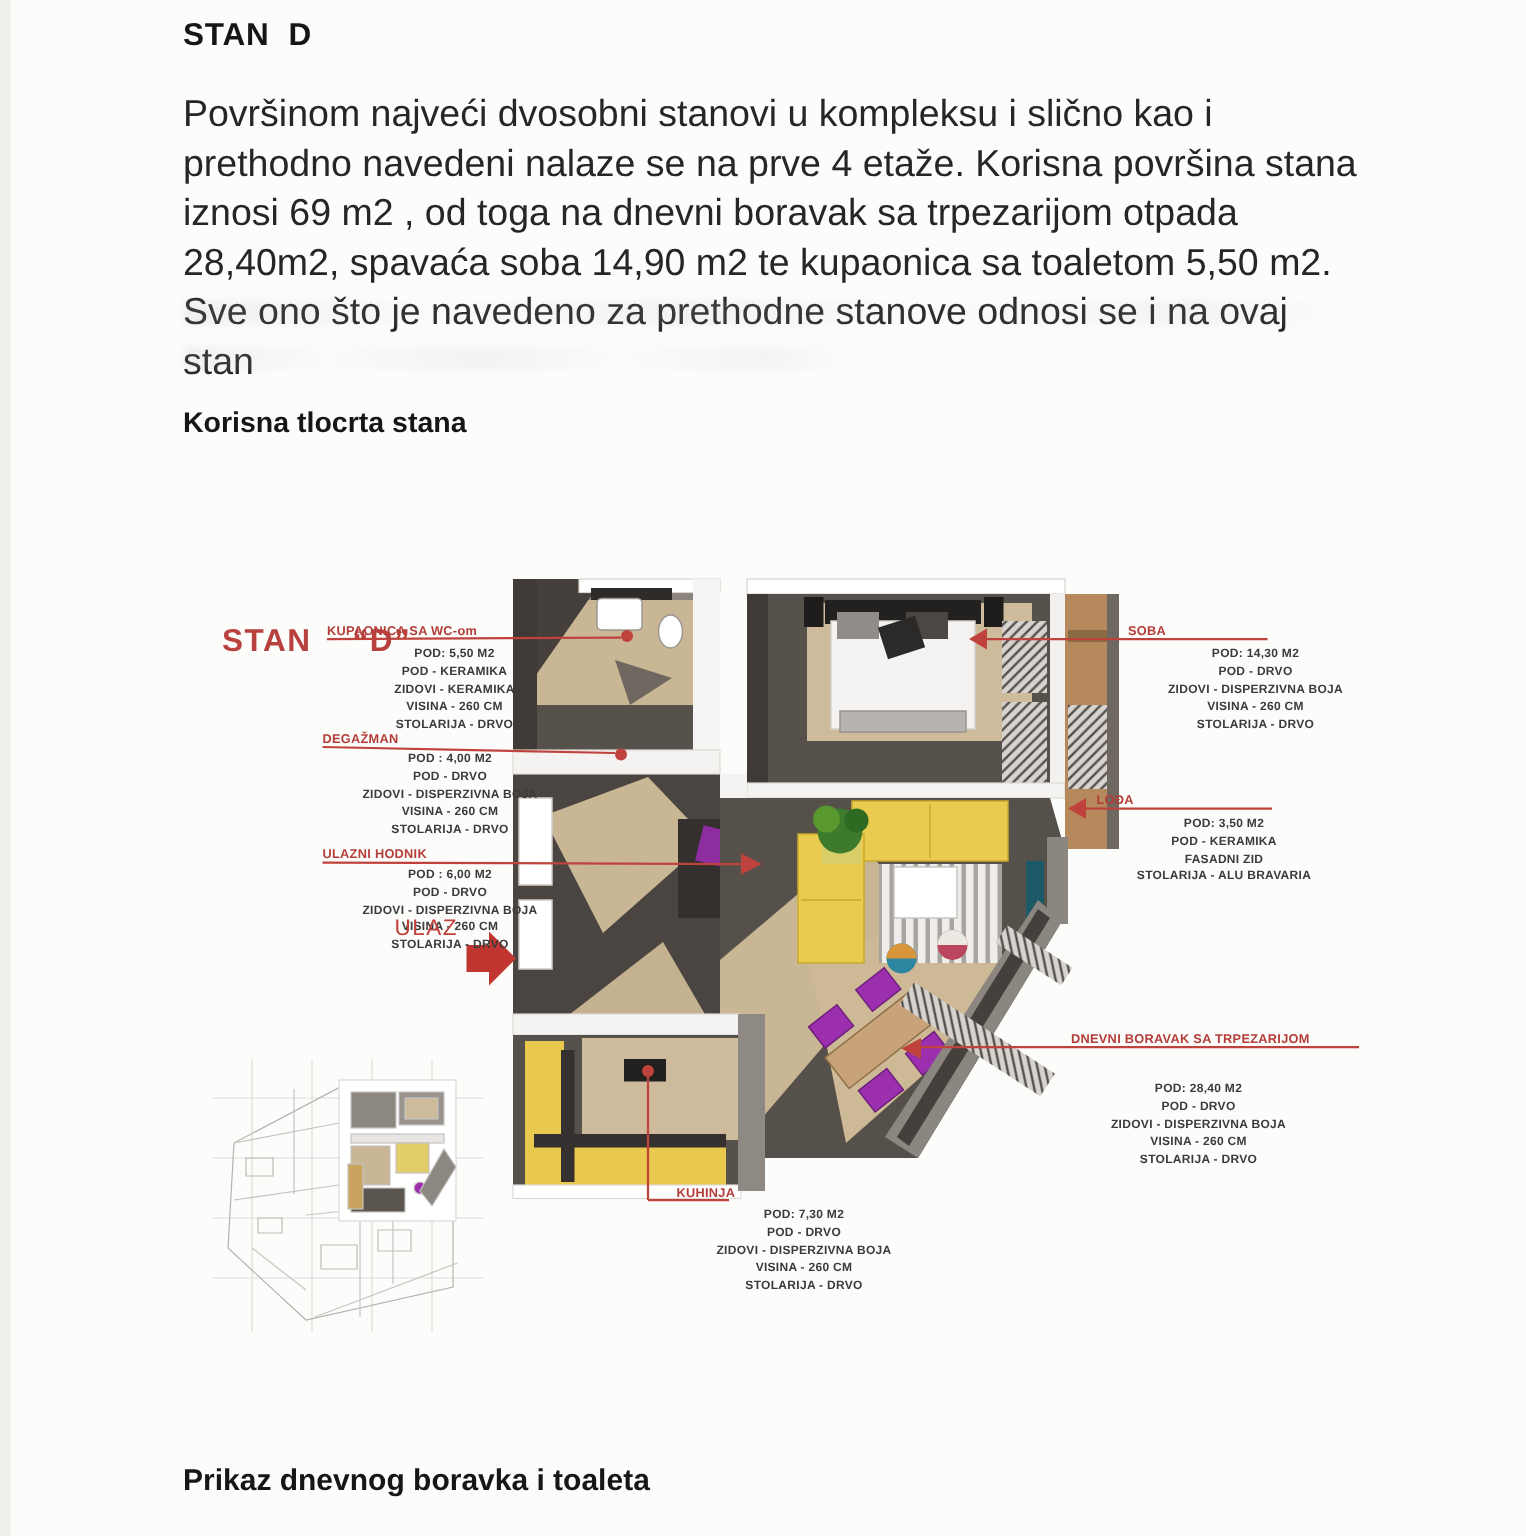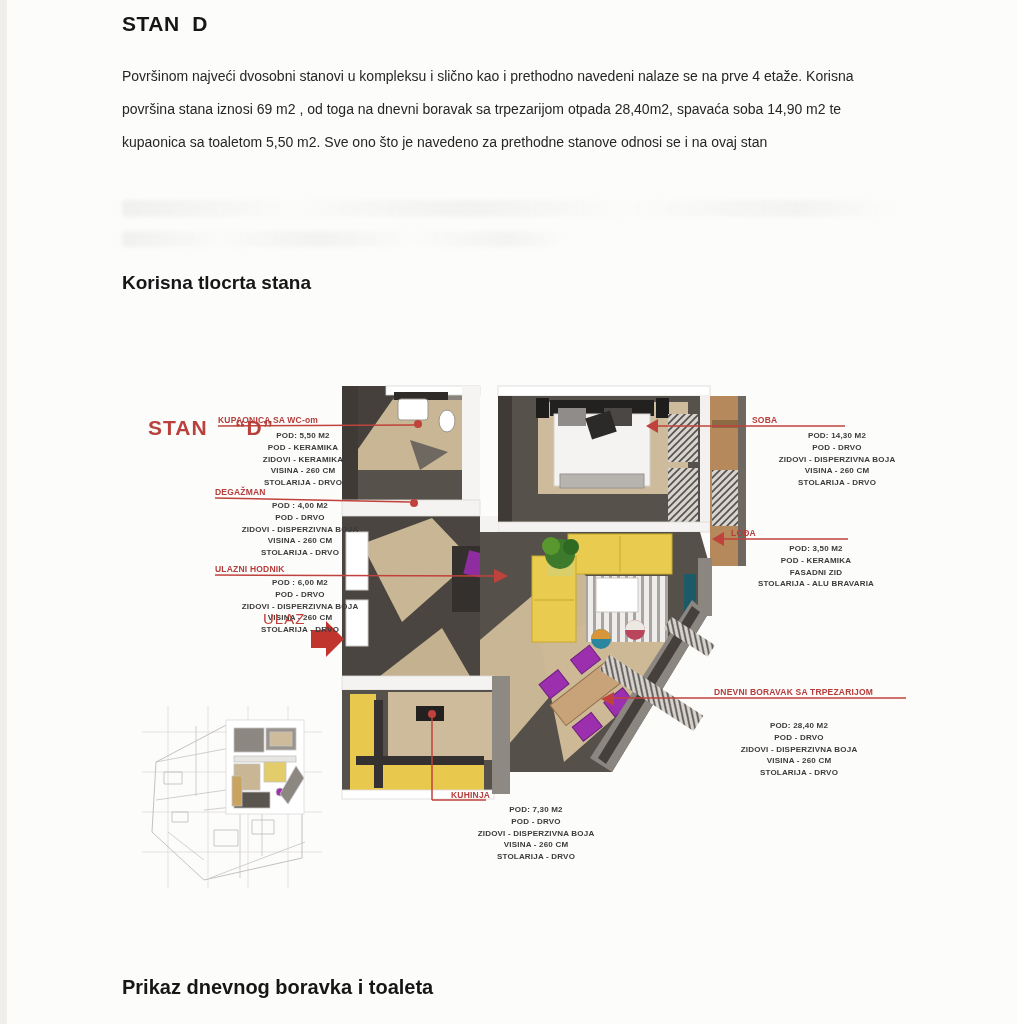--- a/index.html
+++ b/index.html
@@ -3,21 +3,21 @@
 <meta charset="utf-8">
 <style>
   html,body{margin:0;padding:0;}
   body{
     width:1017px;height:1024px;position:relative;overflow:hidden;
     background:#fcfcfb;font-family:"Liberation Sans",sans-serif;color:#1f1f1f;
   }
   .abs{position:absolute;}
   .page-edge{left:0;top:0;width:7px;height:1024px;background:#f0eeeb;}
   .doc-title{left:122px;top:12px;font-size:21px;font-weight:bold;color:#161616;white-space:pre;letter-spacing:.5px;}
-  .intro{left:122px;top:60px;width:786px;font-size:14px;line-height:33px;color:#262626;}
+  .intro{left:122px;top:60px;width:786px;font-size:25px;line-height:33px;color:#262626;}
   .faded{filter:blur(2px);opacity:.55;border-radius:3px;
     background:linear-gradient(90deg,rgba(175,175,175,.28),rgba(225,225,225,.10) 22%,rgba(185,185,185,.26) 45%,rgba(230,230,230,.08) 66%,rgba(180,180,180,.22) 88%,rgba(235,235,235,.05));}
   .sec-h{font-size:19px;font-weight:bold;color:#161616;}
   .plan-title{left:148px;top:380px;font-size:21px;font-weight:bold;color:#b8403d;white-space:pre;letter-spacing:1px;margin-top:36px;}
   .plabel{width:170px;}
   .plh{font-size:8.5px;font-weight:bold;color:#b43d3a;letter-spacing:.2px;white-space:nowrap;}
   .pll{font-size:8px;font-weight:600;color:#3b3b3b;line-height:11.8px;letter-spacing:.2px;white-space:nowrap;}
   .plbody{margin-top:3px;text-align:center;}
   .ulaz{left:263px;top:610px;font-size:15px;font-weight:normal;color:#c0423c;letter-spacing:1px;}
   .summary{left:648px;top:845px;width:248px;text-align:center;color:#a83432;}

